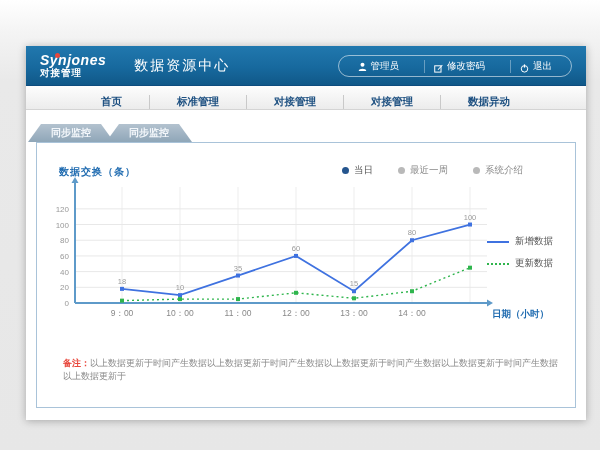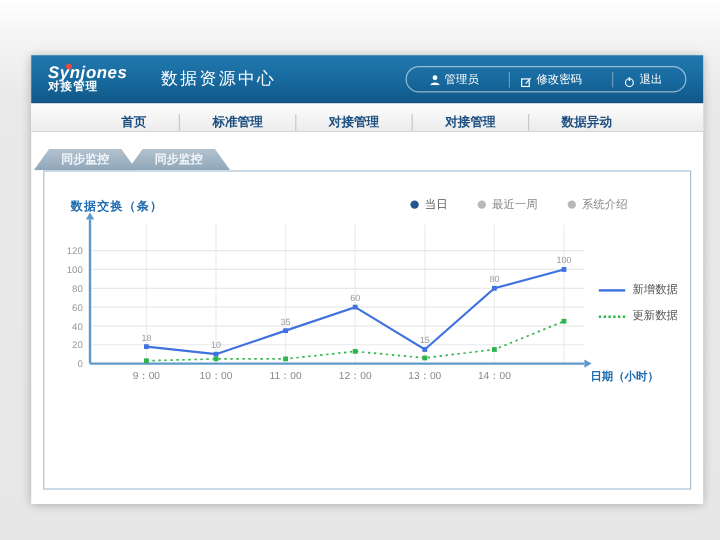--- a/index.html
+++ b/index.html
@@ -67,21 +67,21 @@
   .radio-row { position:absolute; top:9px; right:52px; display:flex; gap:25px;margin-top:12px; }
   .radio-opt { display:flex; align-items:center; gap:5px; font-size:9.5px; color:#888; cursor:pointer; }
   .radio-dot { width:7px; height:7px; border-radius:50%; background:#b9b9b9; }
   .radio-opt.selected .radio-dot { background:#25558e; }
   .radio-opt.selected { color:#555; }
   .y-axis-title { position:absolute; left:22px; top:22px; font-size:10px; font-weight:bold; color:var(--accent); letter-spacing:1px;text-align:center; }
   .chart-wrap { position:absolute; left:0; top:30px; width:538px; height:160px; }
   .chart-wrap svg { width:538px; height:160px; display:block; }
   svg text { font-family:"Liberation Sans","DejaVu Sans",sans-serif; }
   .legend { position:absolute; right:10px; top:92px; width:78px; }
-  .legend-item { display:flex; align-items:center; gap:6px; margin-bottom:9px;justify-content:flex-end; }
+  .legend-item { display:flex; align-items:center; gap:6px; margin-bottom:9px; }
   .legend-sample { width:22px; border-top:2px solid #888; }
   .legend-label { font-size:9.5px; color:#555; }
   .footnote { position:absolute; left:26px; right:14px; top:214px; font-size:9px; color:#8a8a8a; line-height:1.4; }
   .footnote-label { color:var(--brand-red); font-weight:bold; }
 </style>
 </head>
 <body>
 
 <div class="page">
 
@@ -216,15 +216,18 @@
       <div class="legend-item">
         <span class="legend-sample" style="border-top: 2px solid rgb(63, 114, 224);"></span>
         <span class="legend-label">新增数据</span>
       </div>
       <div class="legend-item">
         <span class="legend-sample" style="border-top: 2px dotted rgb(47, 181, 77);"></span>
         <span class="legend-label">更新数据</span>
       </div>
     </div>
 
+    <div class="footnote">
+      <span class="footnote-label">备注：</span><span>以上数据更新于时间产生数据以上数据更新于时间产生数据以上数据更新于时间产生数据以上数据更新于时间产生数据以上数据更新于</span>
+    </div>
   </div>
 
 </div>
 
 </body></html>

